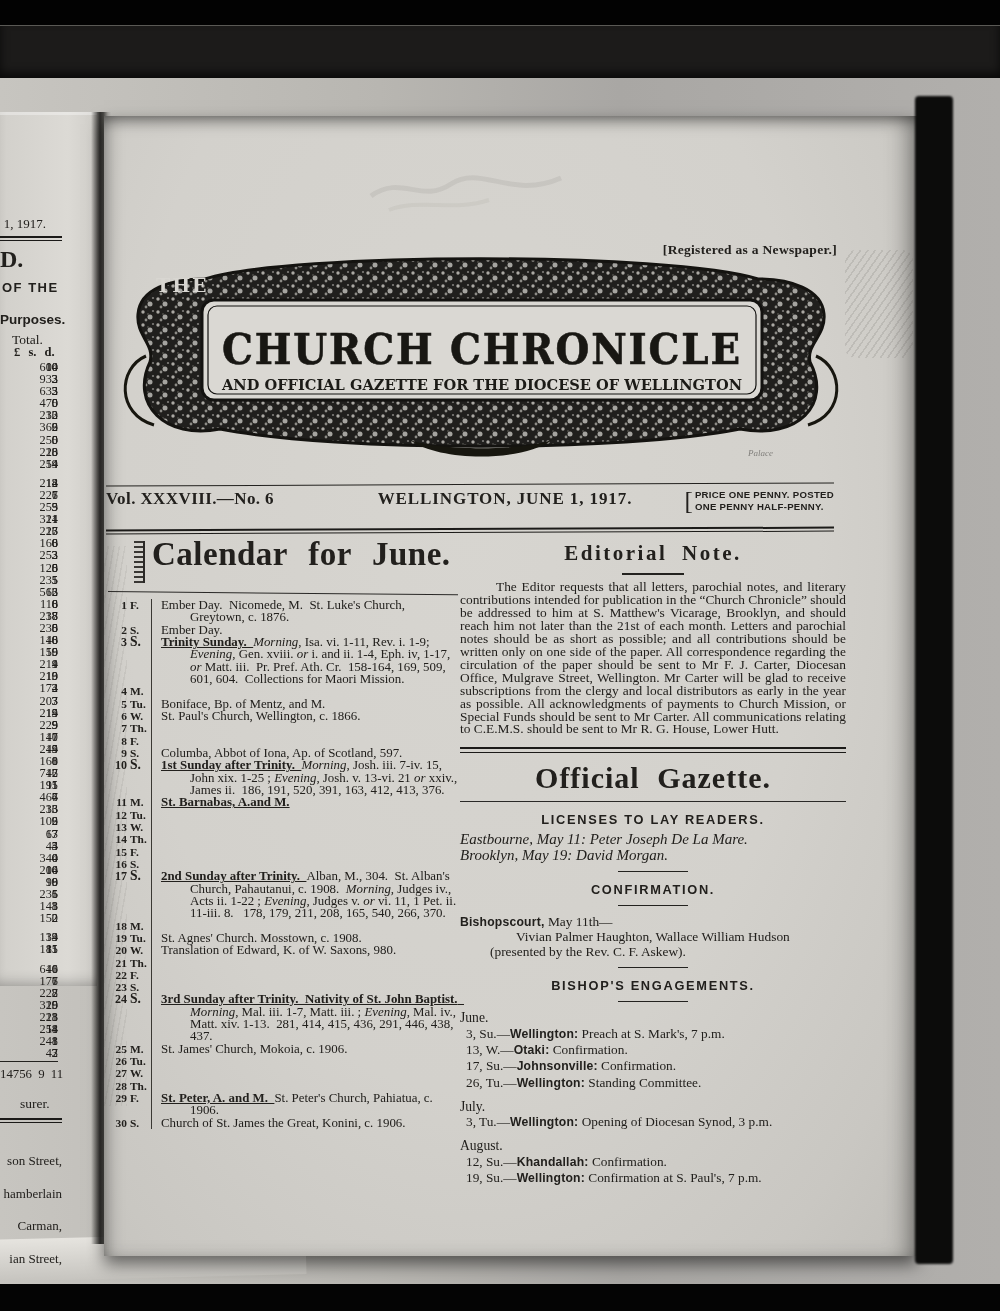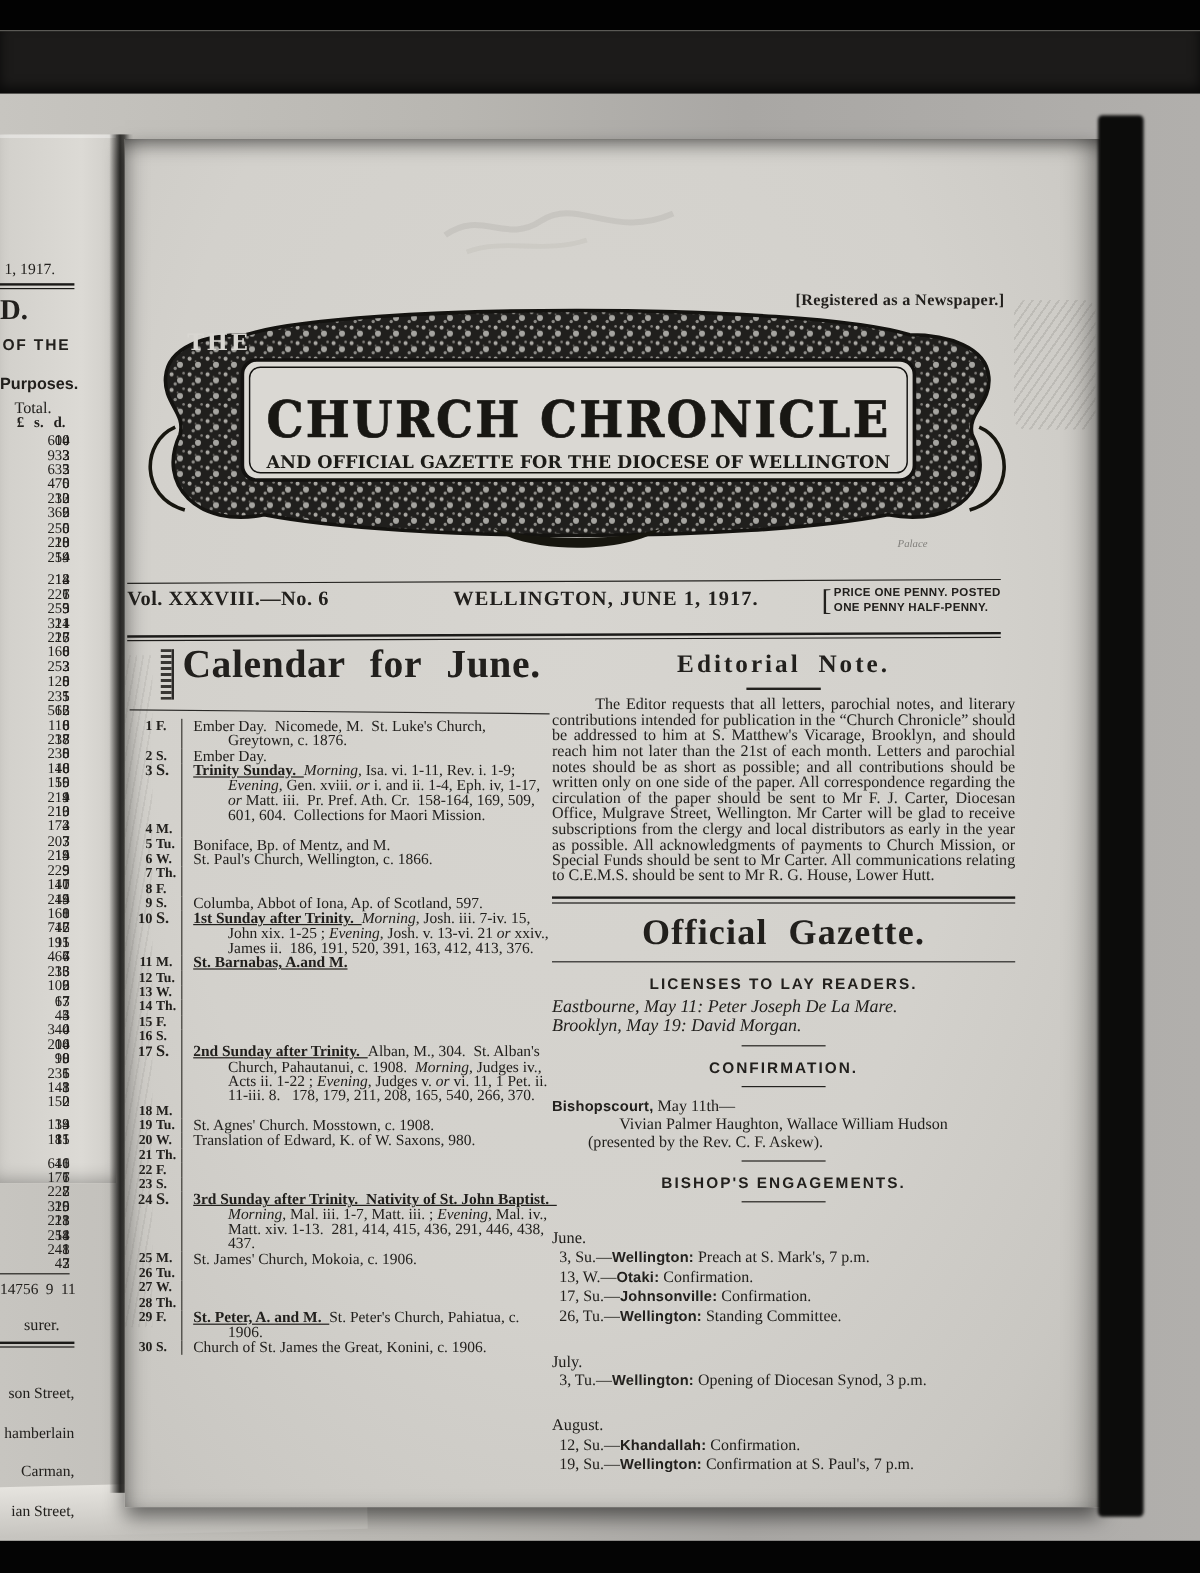--- a/index.html
+++ b/index.html
@@ -91,21 +91,21 @@
   .og-title{text-align:center;font-size:30px;font-weight:bold;letter-spacing:1px;word-spacing:9px;margin:8px 0 6px;}
   .fullrule{border-top:1.5px solid #2a2927;}
   .sec-head{text-align:center;font-family:"Liberation Sans",sans-serif;font-size:12.8px;font-weight:bold;
             letter-spacing:1.7px;margin:10px 0 5px;}
   .lic-line{font-size:15px;line-height:15.6px;font-style:italic;}
   .sep{width:70px;margin:8px auto;border-top:1.6px solid #23221f;}
   .conf-l1{font-size:13.4px;line-height:15px;}
   .sansb{font-family:"Liberation Sans",sans-serif;font-weight:bold;font-size:12.2px;letter-spacing:.2px;}
   .conf-names{padding-left:56px;font-size:13.4px;line-height:14.6px;}
   .conf-pres{padding-left:30px;font-size:13.4px;line-height:14.6px;}
-  .eng-month{font-size:13.6px;margin-top:22px;line-height:15.5px;}
+  .eng-month{font-size:13.6px;margin-top:8px;line-height:15.5px;}
   .eng-item{padding-left:6px;font-size:13.3px;line-height:15.2px;}
 </style>
 </head>
 <body>
 
 <div class="scene">
   <div class="band-dark"></div>
   <div class="band-gray"></div>
   <div class="curl"></div>
 

